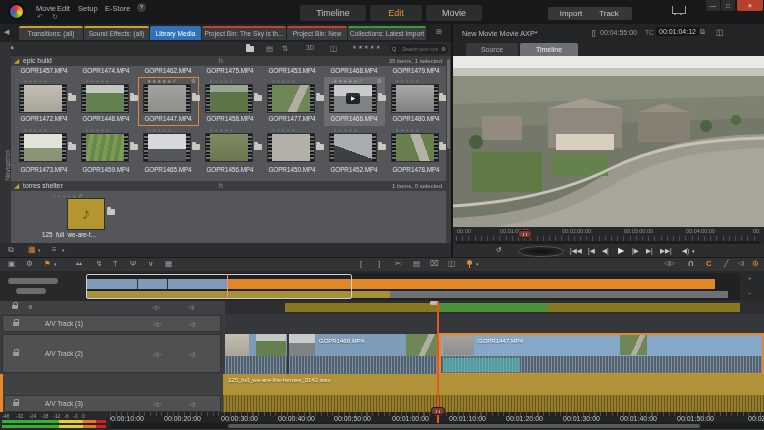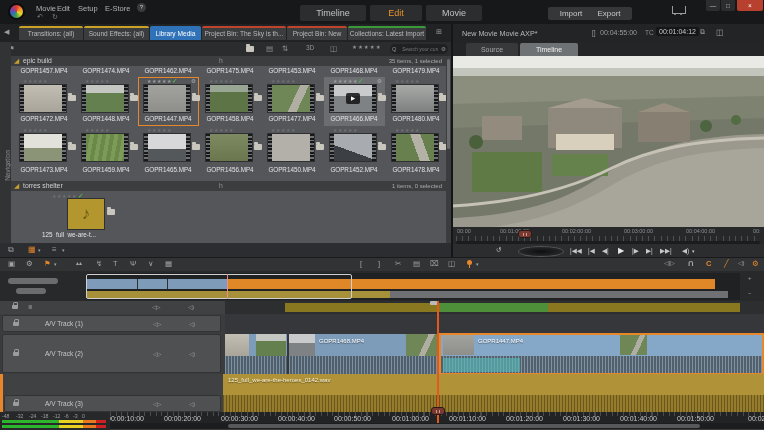--- a/index.html
+++ b/index.html
@@ -127,21 +127,21 @@
   <span class="abs menuitem" style="left:57px">Edit</span>
   <span class="abs menuitem" style="left:78px">Setup</span>
   <span class="abs menuitem" style="left:105px">E-Store</span>
   <span class="abs helpcirc">?</span>
   <span class="abs histbtn" style="left:37px">↶</span>
   <span class="abs histbtn" style="left:52px">↻</span>
   <div class="abs modebtn" style="left:300px;width:66px">Timeline</div>
   <div class="abs modebtn" style="left:370px;width:52px;color:#e8922a">Edit</div>
   <div class="abs modebtn" style="left:426px;width:56px">Movie</div>
   <div class="abs impbtn" style="left:548px;width:46px">Import</div>
-  <div class="abs impbtn" style="left:586px;width:46px">Export</div>
+  <div class="abs impbtn" style="left:586px;width:46px">Track</div>
   <div class="abs cart"></div>
   <div class="abs winbtn" style="left:706px;width:14px">—</div>
   <div class="abs winbtn" style="left:721px;width:14px">□</div>
   <div class="abs winbtn" style="left:737px;width:26px;background:#b8402e;color:#fff">×</div>
 
   <div class="abs tabrow"></div>
   <span class="abs" style="left:4px;top:28px;font-size:7px;color:#9a9c9e">◀</span>
   <div class="abs ltab yellow" style="left:19px;width:64px">Transitions: (all)</div>
   <div class="abs ltab yellow" style="left:84px;width:65px">Sound Effects: (all)</div>
   <div class="abs ltab active" style="left:150px;width:51px">Library Media</div>

